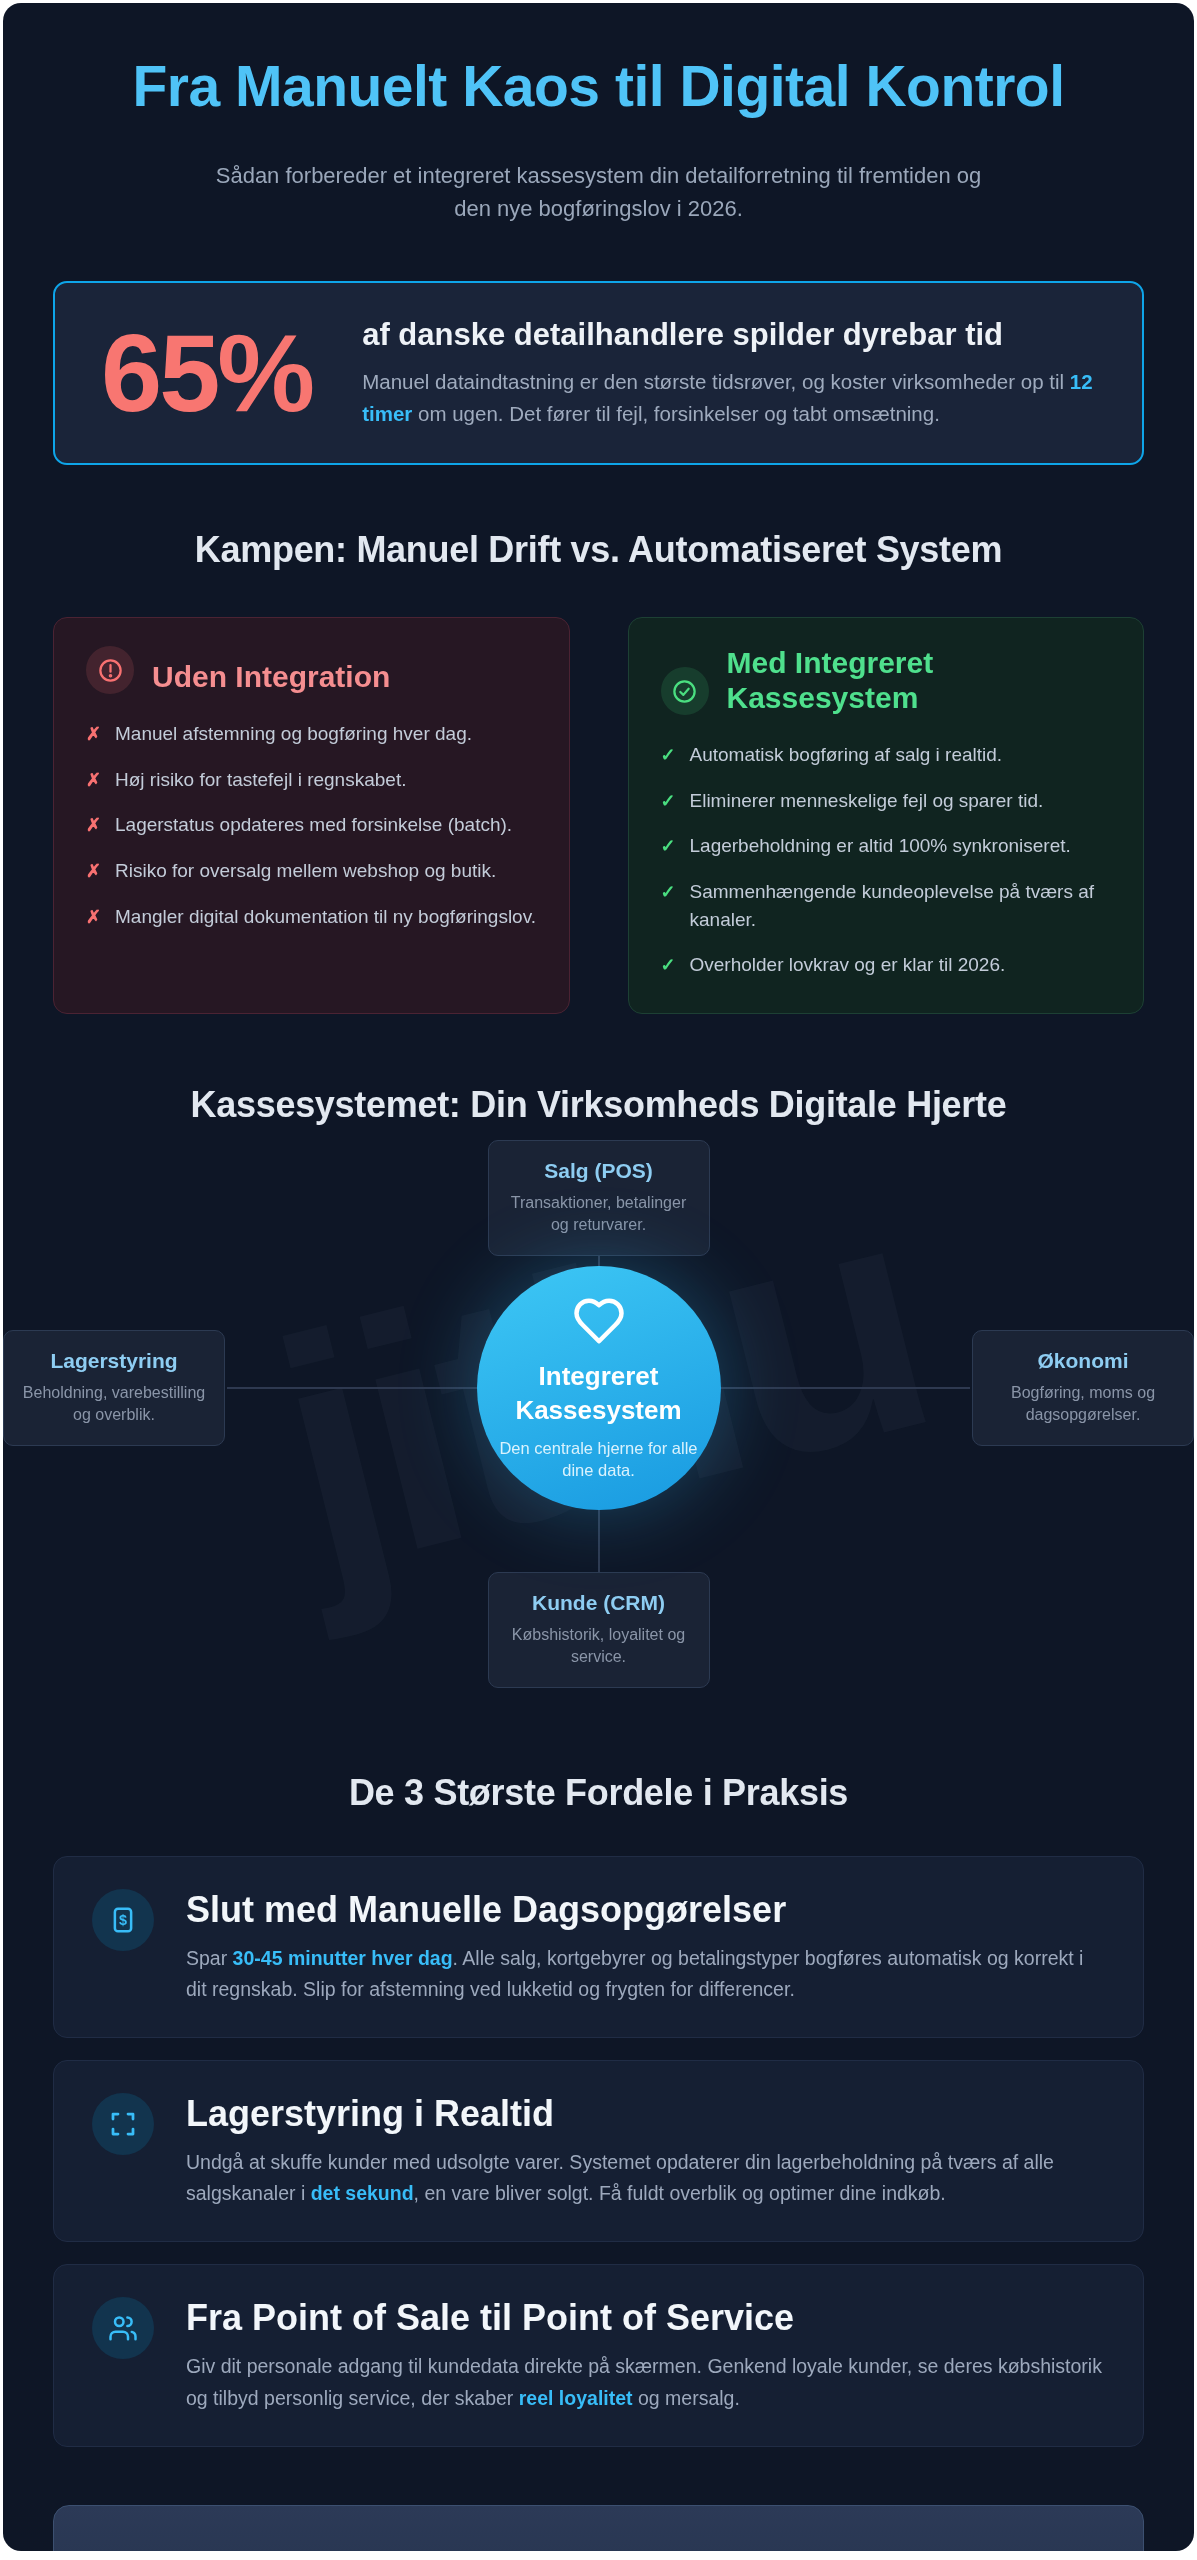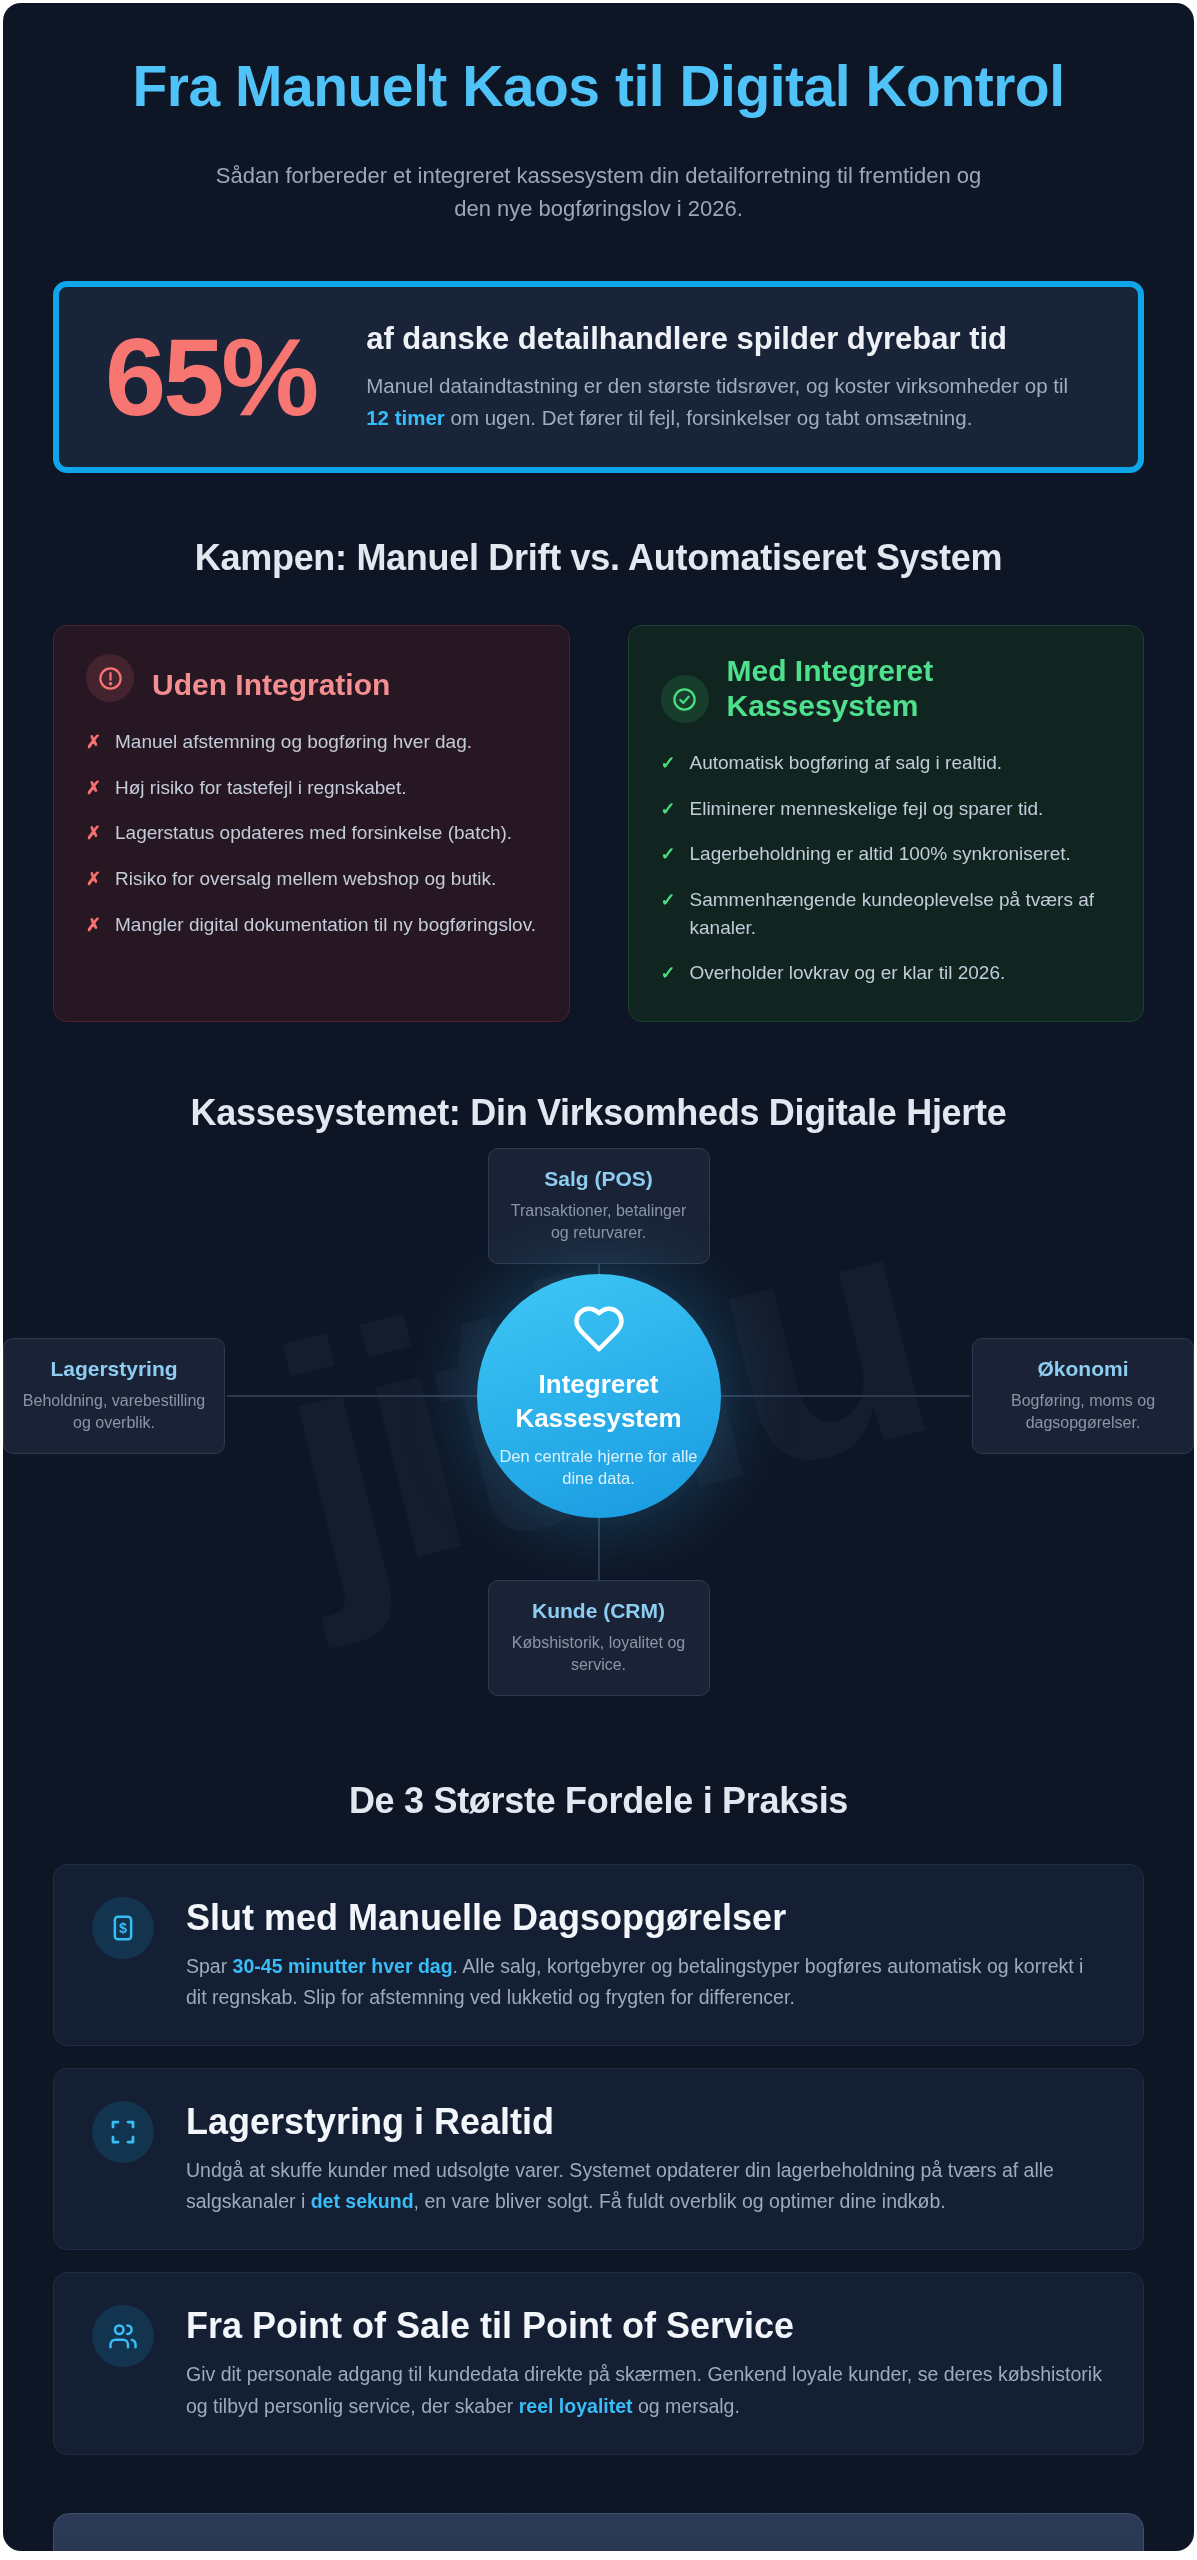--- a/index.html
+++ b/index.html
@@ -17,21 +17,21 @@
   .hero h1 {
     color:#4fc3f7; font-size:57px; font-weight:800; line-height:1.12;
     max-width:960px; margin:0 auto; letter-spacing:-0.5px;
   }
   .hero p {
     margin:40px auto 0; max-width:790px; color:#9aa7ba;
     font-size:22px; line-height:1.5;
   }
   
   .stat {
-    margin:56px 50px 0; background:#1a2439; border:6px solid #0ea5e9;
+    margin:56px 50px 0; background:#1a2439; border:2px solid #0ea5e9;
     border-radius:14px; padding:34px 46px; display:flex; align-items:center; gap:50px;
     min-height:172px;
   }
   .stat-value { font-size:110px; font-weight:800; color:#f87671; line-height:1; letter-spacing:-3px; flex:0 0 auto; }
   .stat-heading { font-size:31px; font-weight:700; color:#eef2f7; margin-bottom:13px; }
   .stat-body { font-size:20.5px; color:#9fabbe; line-height:1.55; }
   .stat-body b { color:#38bdf8; }
   
   .sec-h {
     text-align:center; color:#e2e8f0; font-size:36px; font-weight:800; letter-spacing:-0.3px;

